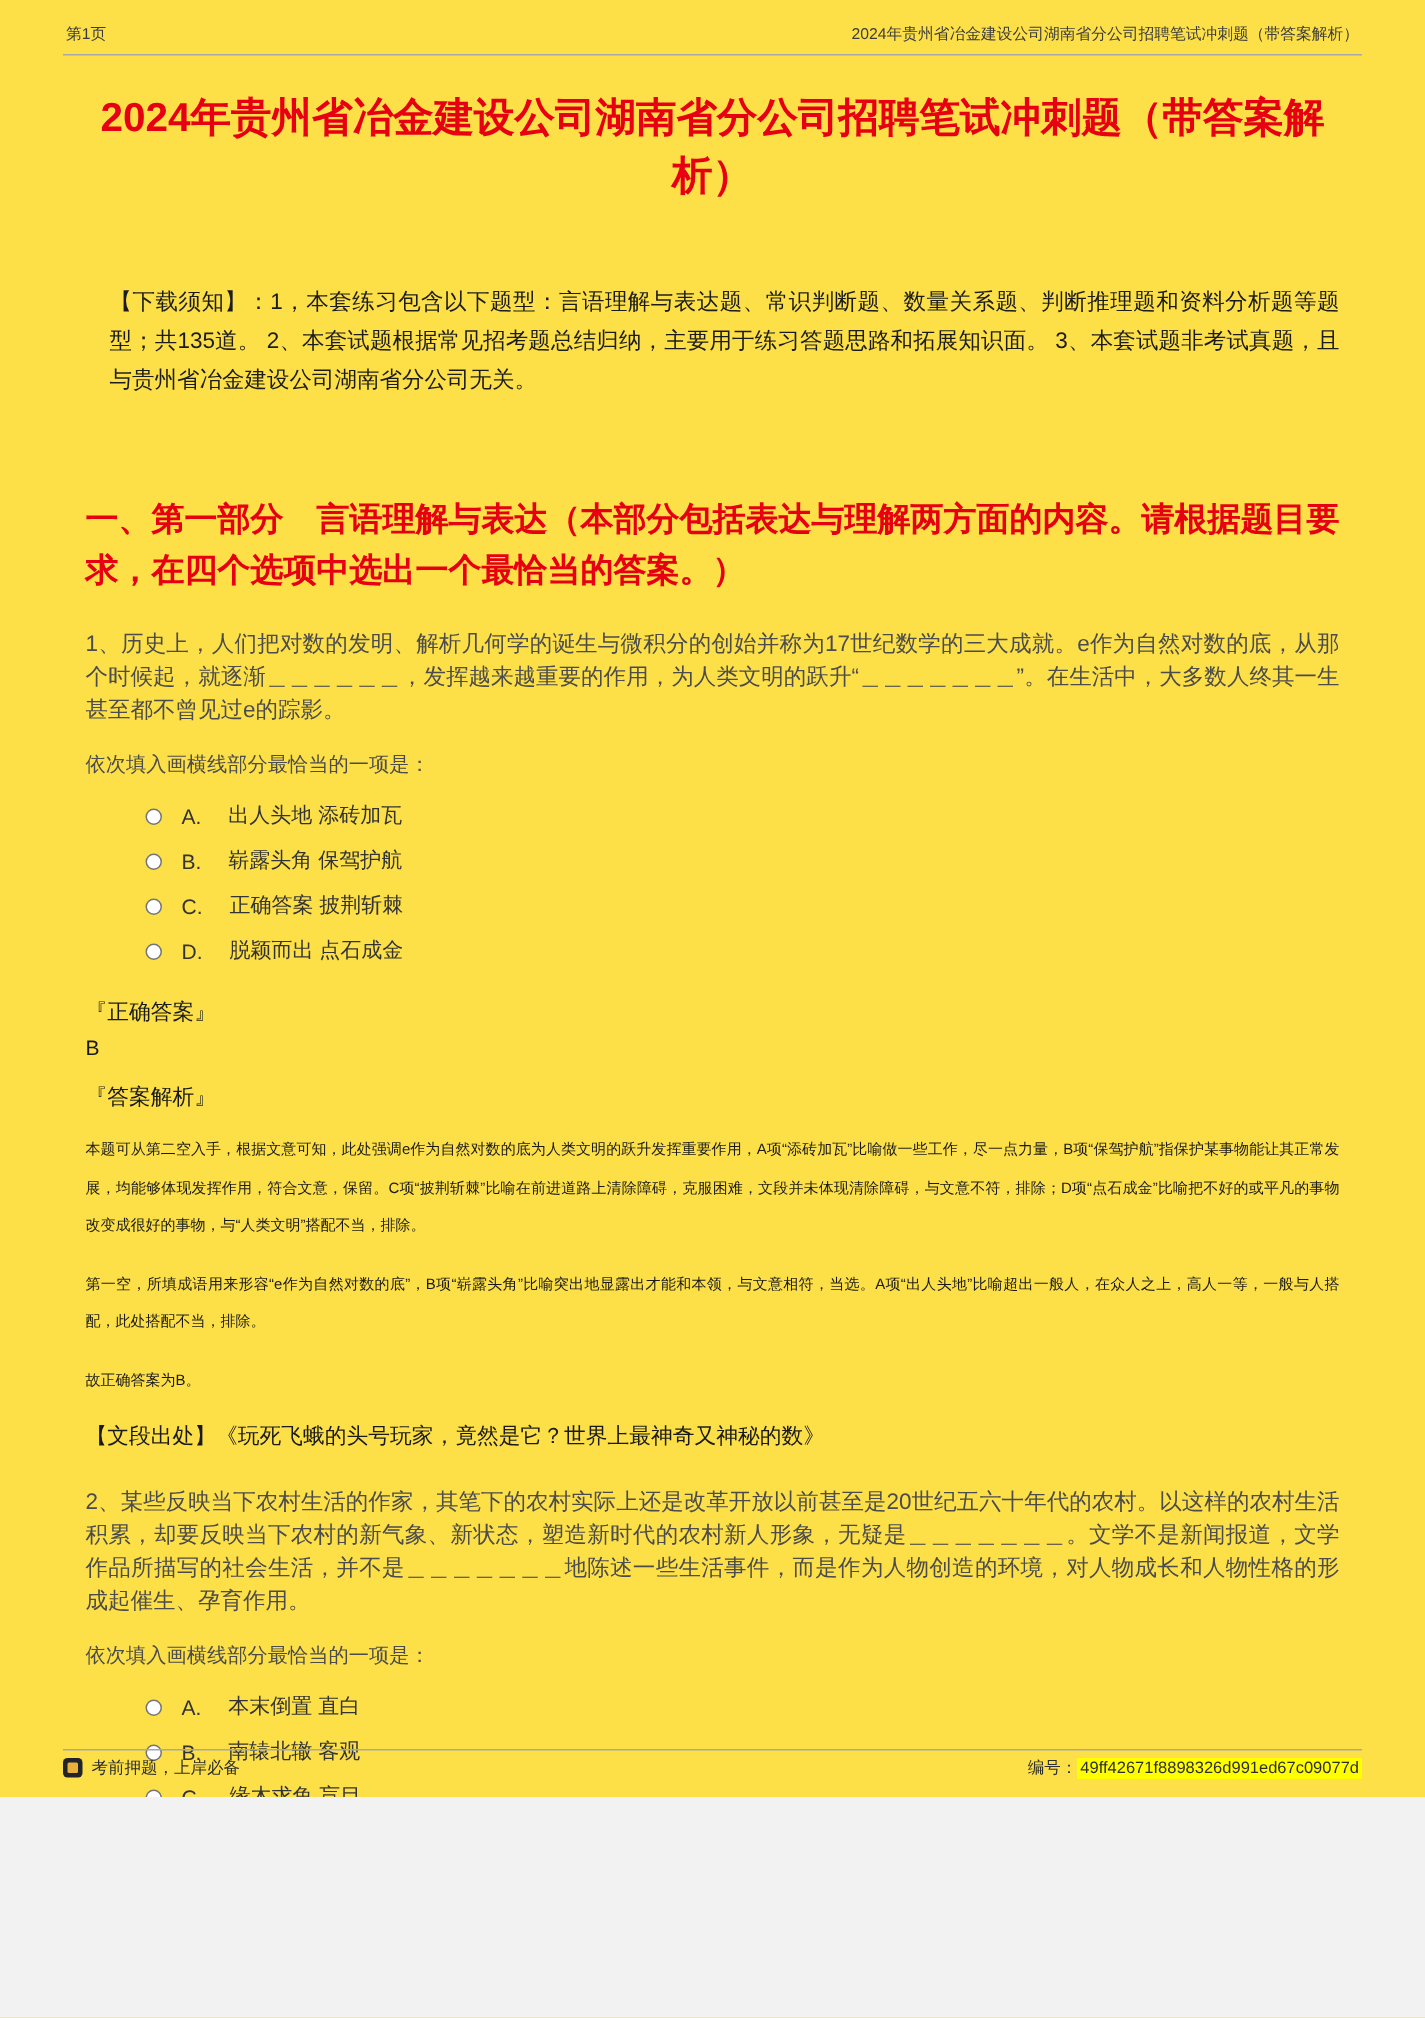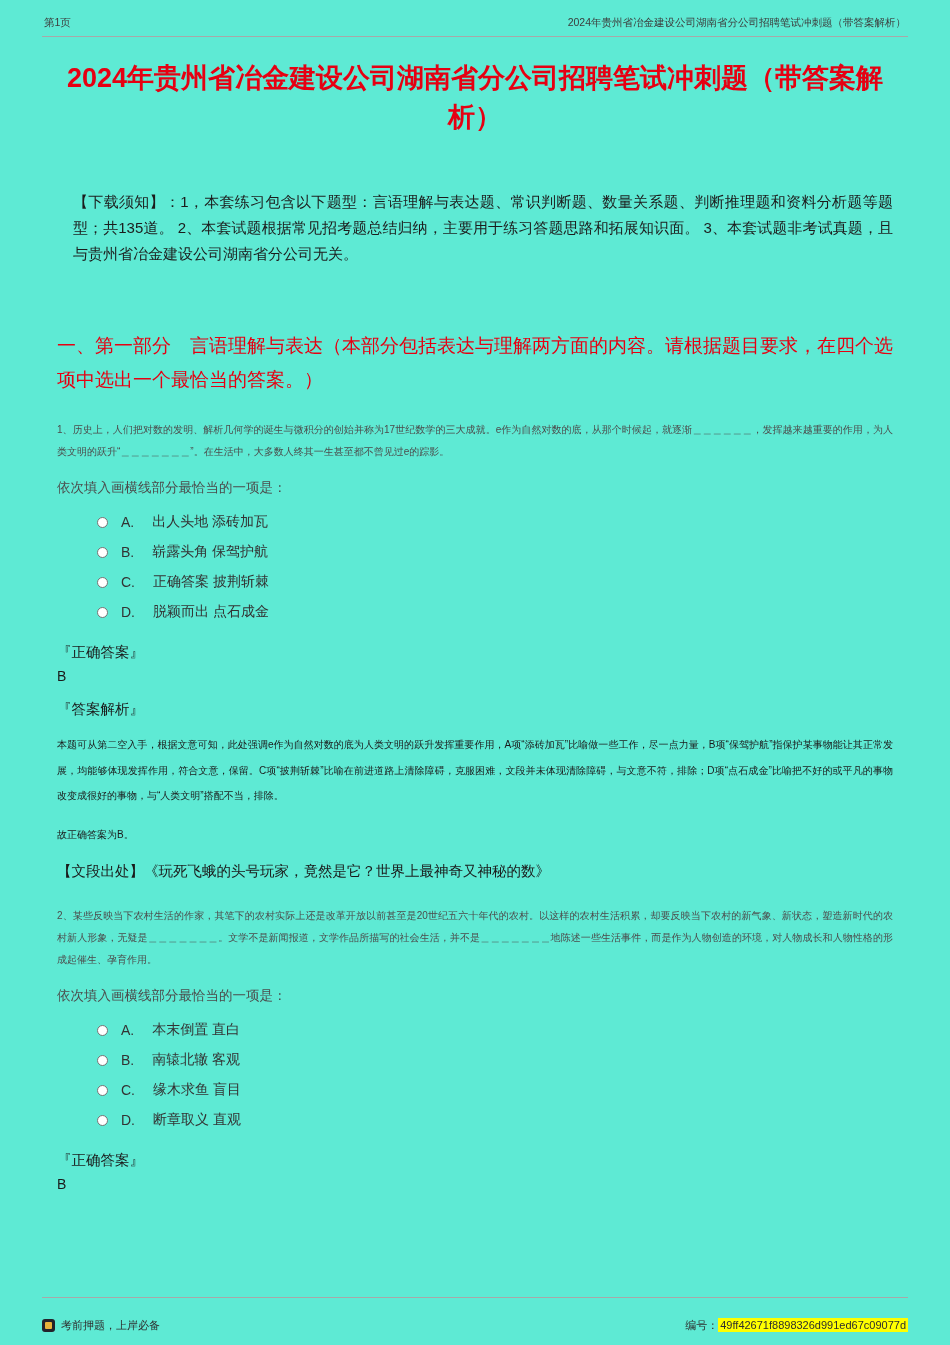--- a/index.html
+++ b/index.html
@@ -1,43 +1,43 @@
 <!DOCTYPE html>
 <html><head>
 <meta charset="utf-8">
 <style>
   html,body{margin:0;padding:0;background:#f2f2f2;}
   .page{
-    width:950px;height:1345px;margin:0 auto;background:#5eead4;
+    width:950px;height:1198px;margin:0 auto;background:#fde047;
     position:relative;overflow:hidden;
     font-family:"Liberation Sans","DejaVu Sans",sans-serif;color:#333;
   }
   .top-header{display:flex;justify-content:space-between;align-items:flex-end;
     padding:16px 44px 0 44px;font-size:10.5px;color:#3c3c3c;}
   .top-rule{border:none;border-top:1px solid #a8a8a8;margin:6px 42px 0 42px;}
   .doc-title{margin:22px 60px 0 60px;font-size:27px;line-height:39px;font-weight:bold;
     color:#e60012;text-align:center;}
   .content{padding:0 57px;}
   .notice{margin:52px 0 0 16px;font-size:15px;line-height:26px;text-align:justify;color:#1c1c1c;}
-  .section-heading{margin:62px 0 0 0;font-size:19px;line-height:34px;font-weight:normal;
+  .section-heading{margin:62px 0 0 0;font-size:22px;line-height:34px;font-weight:bold;
     color:#e60012;text-align:justify;}
-  .q-stem{margin:22px 0 0 0;font-size:10px;line-height:22px;color:#4c4c4c;text-align:justify;}
+  .q-stem{margin:22px 0 0 0;font-size:15px;line-height:22px;color:#4c4c4c;text-align:justify;}
   .q-prompt{margin:16px 0 0 0;font-size:13.5px;color:#4c4c4c;}
   .options{margin-top:10px;}
   .option{display:flex;align-items:center;padding:6px 0 6px 40px;font-size:14px;color:#333;cursor:pointer;}
   .radio{display:inline-block;width:9px;height:9px;border:1px solid #757575;border-radius:50%;
     background:#fff;margin-right:13px;flex:0 0 auto;}
   .opt-label{margin-right:18px;}
   .ans-label{margin:16px 0 0 0;font-size:14.5px;color:#1a1a1a;}
   .ans-value{margin:6px 0 0 0;font-size:14px;color:#1a1a1a;}
   .analysis-p{margin:13px 0 0 0;font-size:10px;line-height:25.5px;text-align:justify;color:#1a1a1a;}
   .source-line{margin:15px 0 0 0;font-size:14.5px;color:#1a1a1a;}
   .q2{margin-top:24px;}
   .page-footer{position:absolute;left:42px;right:42px;bottom:12px;
-    border-top:1px solid #a8a8a8;padding-top:20px;display:flex;
+    border-top:1px solid #a8a8a8;padding-top:4px;display:flex;
     justify-content:space-between;align-items:center;font-size:11px;color:#2e2e2e;}
   .footer-left{display:flex;align-items:center;}
   .f-icon{display:inline-block;width:13px;height:13px;background:#23232b;border-radius:3px;
     margin-right:6px;position:relative;}
   .f-icon::after{content:"";position:absolute;left:3px;top:3px;width:7px;height:7px;
     background:#e8b23a;border-radius:1px;}
   .code-hl{background:#ffff00;color:#2e2e2e;padding:1px 2px;}
 </style>
 </head>
 <body>
@@ -83,20 +83,21 @@
           <span class="opt-label">D.</span>
           <span class="opt-text">脱颖而出 点石成金</span>
         </div>
       </div>
 
       <p class="ans-label">『正确答案』</p>
       <p class="ans-value">B</p>
       <p class="ans-label">『答案解析』</p>
 
       <p class="analysis-p">本题可从第二空入手，根据文意可知，此处强调e作为自然对数的底为人类文明的跃升发挥重要作用，A项“添砖加瓦”比喻做一些工作，尽一点力量，B项“保驾护航”指保护某事物能让其正常发展，均能够体现发挥作用，符合文意，保留。C项“披荆斩棘”比喻在前进道路上清除障碍，克服困难，文段并未体现清除障碍，与文意不符，排除；D项“点石成金”比喻把不好的或平凡的事物改变成很好的事物，与“人类文明”搭配不当，排除。</p>
+      <p class="analysis-p">第一空，所填成语用来形容“e作为自然对数的底”，B项“崭露头角”比喻突出地显露出才能和本领，与文意相符，当选。A项“出人头地”比喻超出一般人，在众人之上，高人一等，一般与人搭配，此处搭配不当，排除。</p>
       <p class="analysis-p">故正确答案为B。</p>
       <p class="source-line">【文段出处】《玩死飞蛾的头号玩家，竟然是它？世界上最神奇又神秘的数》</p>
     </section>
 
     <section class="q2">
       <p class="q-stem">2、某些反映当下农村生活的作家，其笔下的农村实际上还是改革开放以前甚至是20世纪五六十年代的农村。以这样的农村生活积累，却要反映当下农村的新气象、新状态，塑造新时代的农村新人形象，无疑是＿＿＿＿＿＿＿。文学不是新闻报道，文学作品所描写的社会生活，并不是＿＿＿＿＿＿＿地陈述一些生活事件，而是作为人物创造的环境，对人物成长和人物性格的形成起催生、孕育作用。</p>
       <p class="q-prompt">依次填入画横线部分最恰当的一项是：</p>
 
       <div class="options">
         <div class="option">

